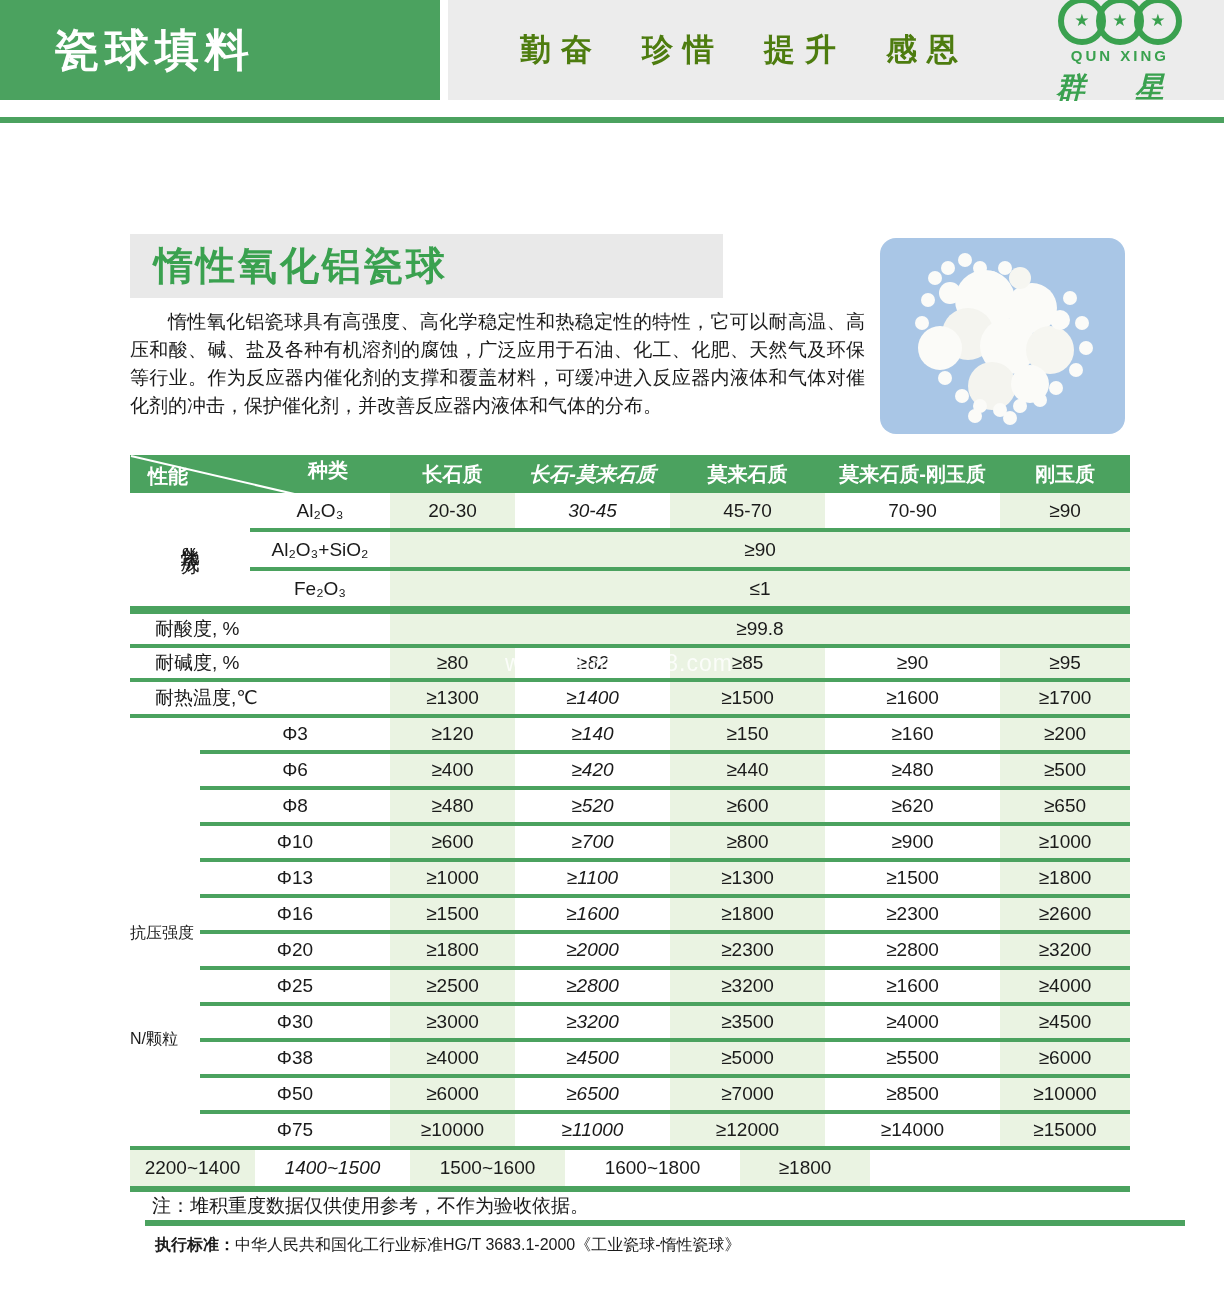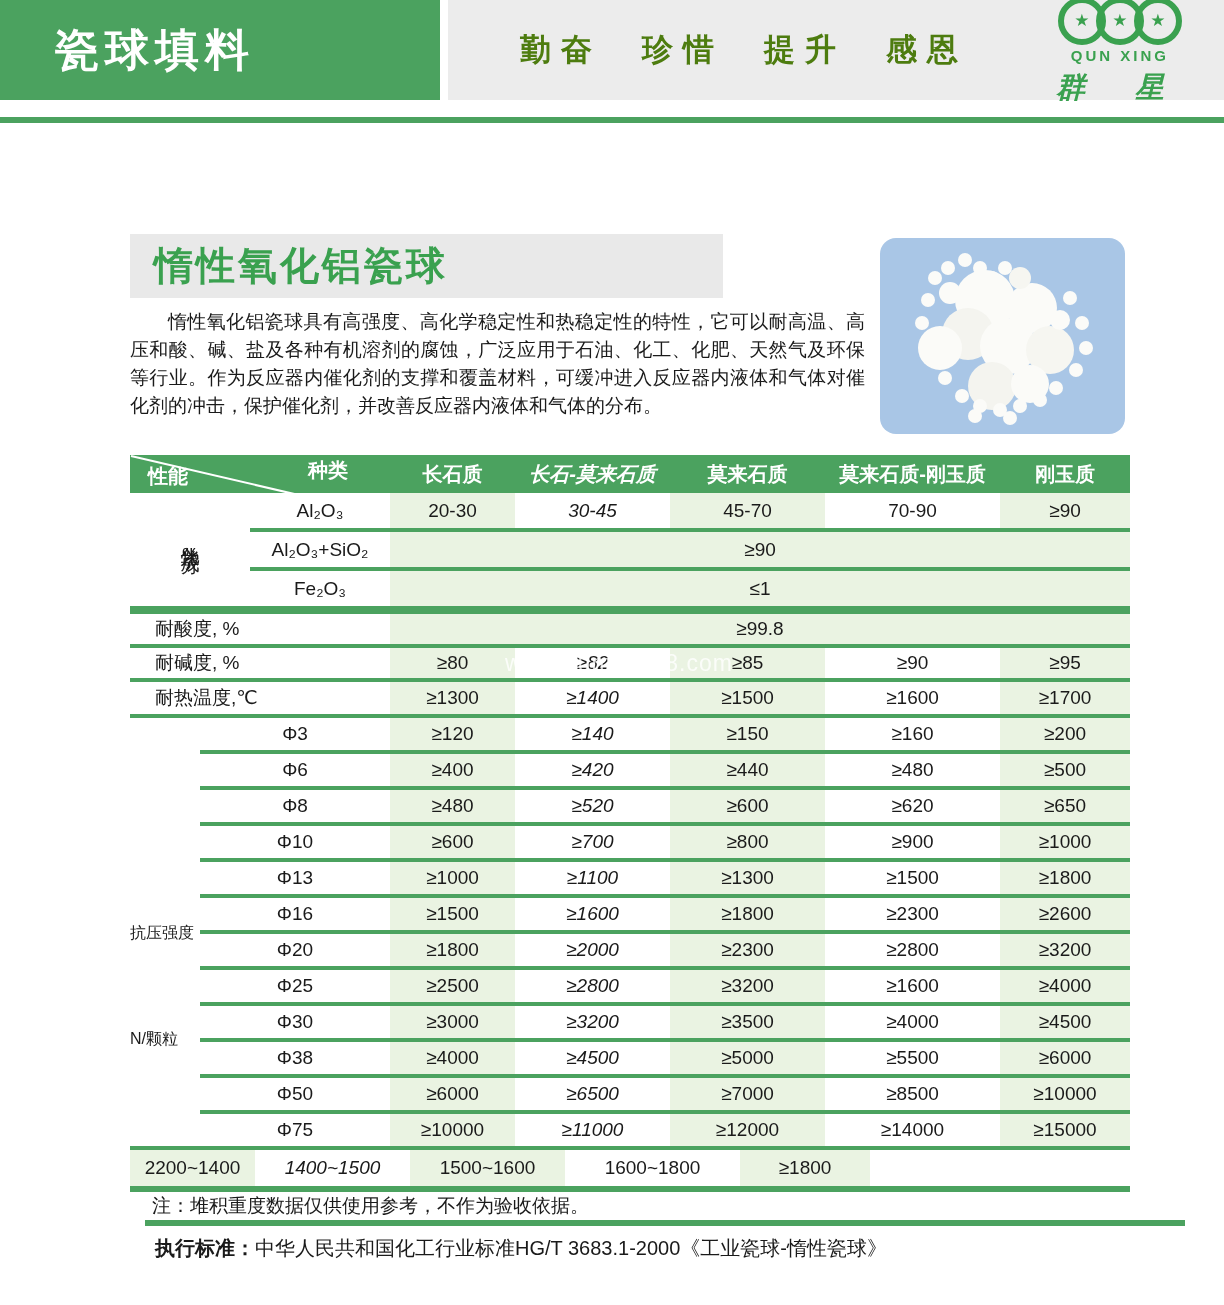--- a/index.html
+++ b/index.html
@@ -61,21 +61,21 @@
 
   .str{display:flex;}
   .str-group{width:70px;display:flex;flex-direction:column;gap:85px;padding-top:205px;box-sizing:border-box;font-size:16px;color:#1a1a1a;}
   .str-main{width:930px;display:flex;flex-direction:column;}
   .srow{display:flex;height:32px;}
   .dia{width:190px;display:flex;align-items:center;justify-content:center;}
 
   .note-row{height:28px;display:flex;align-items:center;padding-left:22px;box-sizing:border-box;font-size:19px;}
   .bottom-bar{margin-left:15px;width:1040px;height:6px;background:#4ba25f;}
 
-  .standard{margin:9px 0 0 155px;font-size:20px;color:#1a1a1a;}
+  .standard{margin:9px 0 0 155px;font-size:16px;color:#1a1a1a;}
   .standard .b{font-weight:bold;}
 
   .watermark{position:absolute;left:505px;top:650px;color:rgba(255,255,255,0.8);font-size:23px;letter-spacing:1px;pointer-events:none;}
 </style>
 </head>
 <body>
 
 <div class="page">
 
   <div class="masthead">

